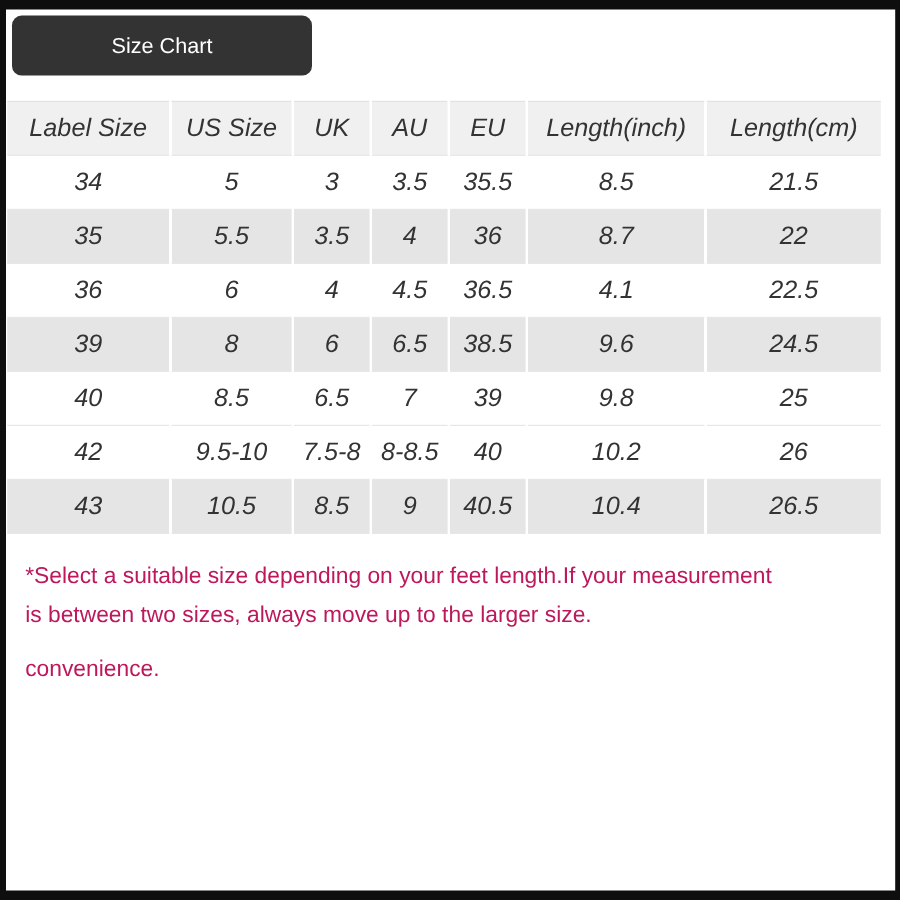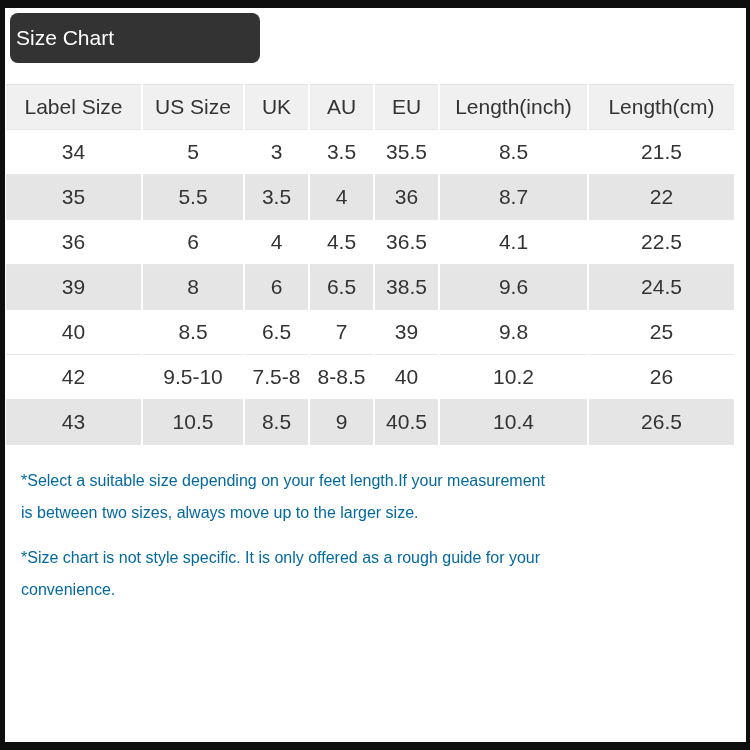--- a/index.html
+++ b/index.html
@@ -21,54 +21,55 @@
     overflow: hidden;
   }
   .size-chart-btn {
     display: block;
     margin: 5px 0 0 5px;
     width: 250px;
     height: 50px;
     background: #333333;
     color: #ffffff;
     font-family: "Liberation Sans", sans-serif;
-    font-size: 21px;
-    text-align: left;
+    font-size: 18px;
+    text-align: center;
     border: none;
     border-radius: 8px;
     cursor: pointer;
   }
   table.size-table {
     margin: 21px 0 0 1px;
     width: 728px;
     border-collapse: collapse;
     table-layout: fixed;
     border-top: 1px solid #e2e2e2;
+    font-style: italic;
   }
   table.size-table th,
   table.size-table td {
     font-weight: normal;
     font-size: 21px;
     color: #333333;
     text-align: center;
     padding: 0;
     border-right: 2px solid #ffffff;
     border-bottom: 1px solid #e7e7e7;
     overflow: hidden;
     white-space: nowrap;
   }
   table.size-table th:last-child,
   table.size-table td:last-child { border-right: none; }
   table.size-table th { height: 44px; background: #f0f0f0; }
   table.size-table td { height: 44px; background: #ffffff; }
   table.size-table tr.alt td { background: #e5e5e5; }
   .notes {
     margin: 20px 10px 0 16px;
-    color: #0369a1;
-    font-size: 16px;
+    color: #be185d;
+    font-size: 19px;
     line-height: 32px;
   }
   .note { margin: 0 0 13px 0; }
 </style>
 </head>
 <body>
 
 <div class="page">
 
   <button class="size-chart-btn">Size Chart</button>
@@ -160,18 +161,17 @@
         </tr>
       </tbody>
   </table>
 
   <div class="notes">
     <div class="note">
       <div>*Select a suitable size depending on your feet length.If your measurement</div>
       <div>is between two sizes, always move up to the larger size.</div>
     </div>
     <div class="note">
-      <div>*Size chart is not style specific. It is only offered as a rough guide for your</div>
       <div>convenience.</div>
     </div>
   </div>
 
 </div>
 
 </body></html>

